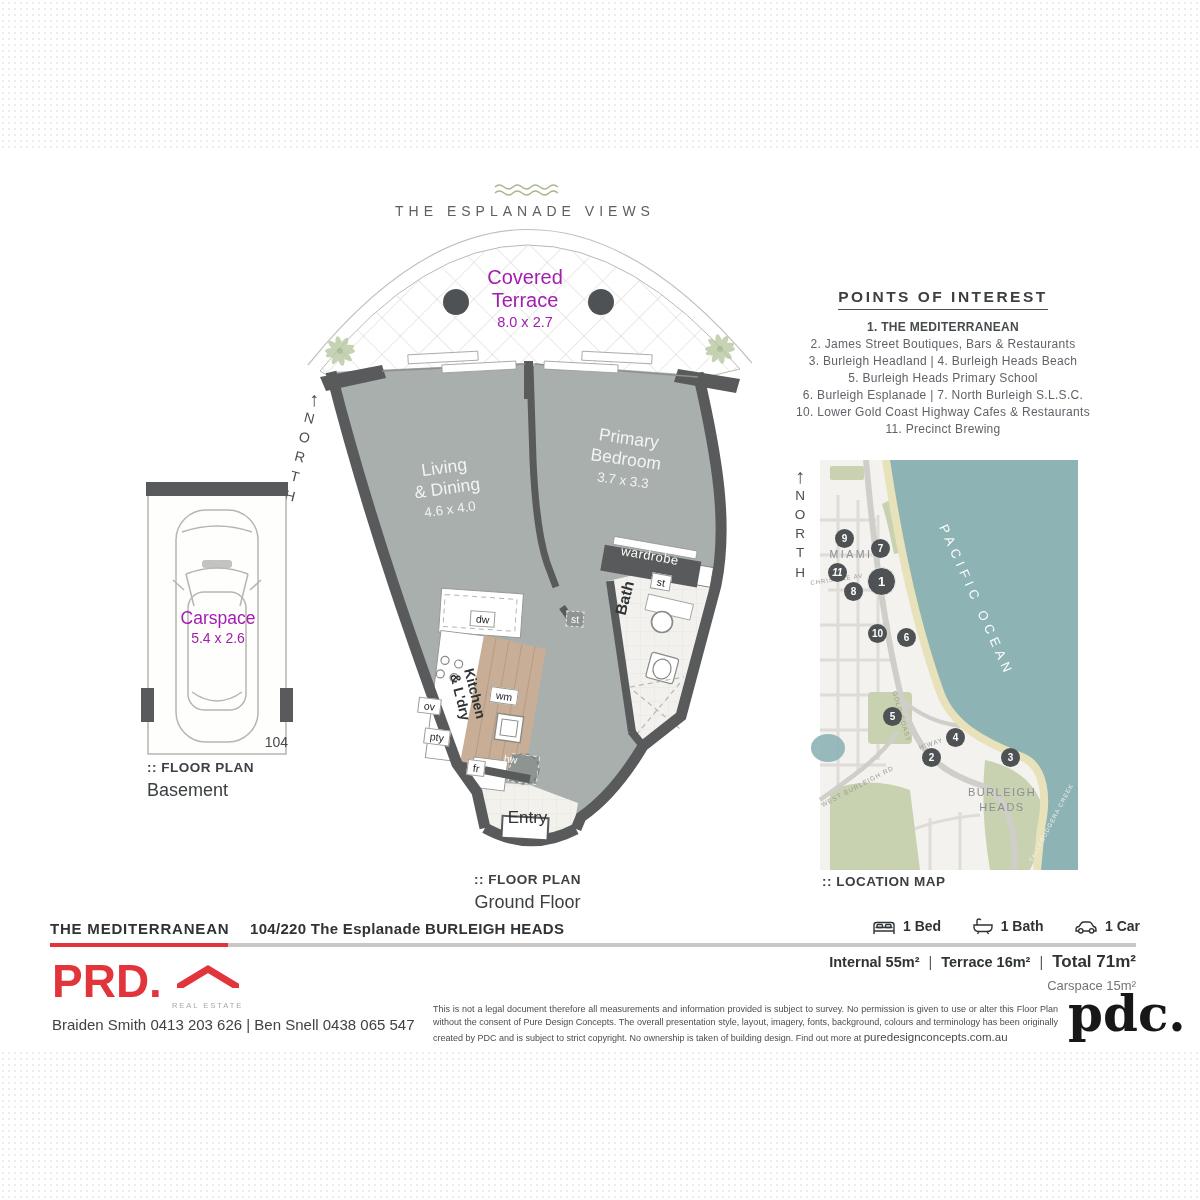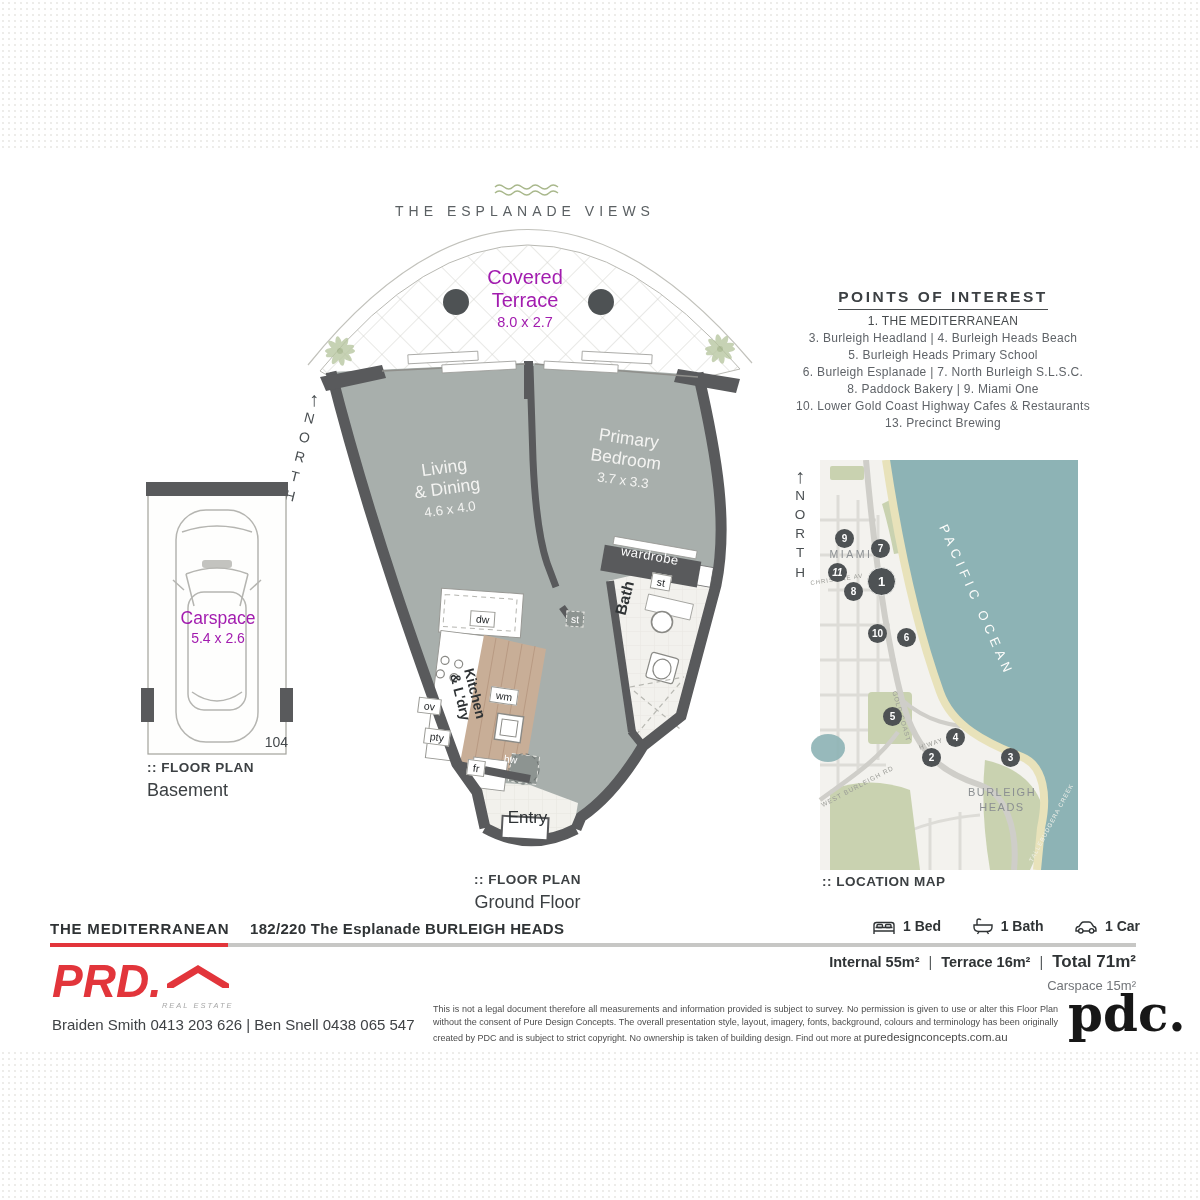--- a/index.html
+++ b/index.html
@@ -25,21 +25,21 @@
   .caption span{font-size:18px;color:#3c4043;}
   .north{display:flex;flex-direction:column;align-items:center;color:#4a4f52;}
   .north .arrow{font-size:20px;line-height:1;font-weight:bold;}
   .north .word{width:16px;word-break:break-all;font-size:14px;line-height:1.42;
                text-align:center;font-weight:500;letter-spacing:0;}
   
   .poi{width:354px;text-align:center;}
   .poi-title{display:inline-block;font-size:15.5px;font-weight:600;letter-spacing:2.5px;
              color:#3c4043;border-bottom:1.5px solid #4a4e50;padding-bottom:3px;}
   .poi-line{font-size:12px;line-height:17px;color:#5f6368;letter-spacing:.3px;}
-  .poi-line.first{font-weight:400;color:#464a4d;margin-top:3px;}
+  .poi-line.first{font-weight:700;color:#464a4d;margin-top:9px;}
   
   .mk{position:absolute;width:19px;height:19px;border-radius:50%;background:#4e5254;
       color:#fff;font-size:10px;font-weight:600;display:flex;align-items:center;
       justify-content:center;}
   .mk-big{width:27px;height:27px;font-size:13px;border:1.5px solid #f2f2ef;}
   .map-lab{position:absolute;color:#8b8f92;letter-spacing:2px;font-weight:500;}
   .street{position:absolute;color:#9a9b96;font-size:6.5px;letter-spacing:1px;
           white-space:nowrap;transform-origin:0 0;}
   
   .hdg{font-size:15px;font-weight:700;color:#2f3335;letter-spacing:.8px;}
@@ -260,26 +260,26 @@
   </div>
   <div class="abs" style="left:248px;top:734px;width:40px;text-align:right;font-size:14px;color:#44494c;">104</div>
   <div class="abs caption" style="left:147px;top:756px;line-height:1.35;">
     <b>:: FLOOR PLAN</b><br>
     <span>Basement</span>
   </div>
 
   <div class="abs poi" style="left:766px;top:288px;">
     <div class="poi-title">POINTS OF INTEREST</div>
     <div class="poi-line first">1. THE MEDITERRANEAN</div>
+    <div class="poi-line">2. James Street Boutiques, Bars &amp; Restaurants</div>
     <div class="poi-line">3. Burleigh Headland  |  4. Burleigh Heads Beach</div>
     <div class="poi-line">5. Burleigh Heads Primary School</div>
     <div class="poi-line">6. Burleigh Esplanade  |  7. North Burleigh S.L.S.C.</div>
-    <div class="poi-line">8. Paddock Bakery  |  9. Miami One</div>
     <div class="poi-line">10. Lower Gold Coast Highway Cafes &amp; Restaurants</div>
-    <div class="poi-line">13. Precinct Brewing</div>
+    <div class="poi-line">11. Precinct Brewing</div>
   </div>
 
   <div class="abs" style="left:790px;top:460px;width:288px;height:410px;">
     <svg width="288" height="410" viewBox="0 0 288 410">
       <rect x="30" y="0" width="258" height="410" fill="#f3f2ee"></rect>
 
       <g stroke="#dddcd7" stroke-width="3" fill="none">
         <path d="M30 60 H86 M30 95 H92 M38 130 H96 M30 165 H100 M30 200 H106 M30 235 H112 M30 270 H102 M30 305 H96 M40 340 H84"></path>
         <path d="M48 35 V345 M68 40 V310 M88 55 V300"></path>
         <path d="M60 410 C90 380 130 360 190 355 M140 410 V358 M170 410 V352"></path>
@@ -332,21 +332,21 @@
 
   <div class="abs north" style="left:792px;top:466px;">
     <div class="arrow">↑</div>
     <div class="word" style="font-size:13.5px;">NORTH</div>
   </div>
   <div class="abs caption" style="left:822px;top:872px;">
     <b>:: LOCATION MAP</b>
   </div>
 
   <div class="abs hdg" style="left:50px;top:920px;">THE MEDITERRANEAN</div>
-  <div class="abs hdg" style="left:250px;top:920px;letter-spacing:.3px;">182/220 The Esplanade BURLEIGH HEADS</div>
+  <div class="abs hdg" style="left:250px;top:920px;letter-spacing:.3px;">104/220 The Esplanade BURLEIGH HEADS</div>
 
   <div class="abs" style="left:872px;top:917px;width:268px;display:flex;justify-content:space-between;">
     <div class="icon-group">
       <svg width="24" height="17" viewBox="0 0 24 17" fill="none" stroke="#2f3335" stroke-width="1.4">
         <path d="M2 13 V7 Q2 4.5 4.5 4.5 H19.5 Q22 4.5 22 7 V13 M2 13 H22 M2 13 V16 M22 13 V16 M3.5 9.5 H20.5"></path>
         <rect x="5" y="6.5" width="5.5" height="3" rx="1"></rect>
         <rect x="13.5" y="6.5" width="5.5" height="3" rx="1"></rect>
       </svg>
       <span>1 Bed</span>
     </div>
@@ -369,21 +369,21 @@
 
   <div class="rule">
     <span class="rule-red"></span>
   </div>
 
   <div class="abs stats" style="left:690px;top:952px;width:446px;text-align:right;">
     <span>Internal 55m²</span><span class="sep">|</span><span>Terrace 16m²</span><span class="sep">|</span><span class="total">Total 71m²</span>
   </div>
   <div class="abs substat" style="left:690px;top:978px;width:446px;text-align:right;">Carspace 15m²</div>
 
-  <div class="abs" style="left:52px;top:958px;display:flex;align-items:flex-start;font-style:italic;">
+  <div class="abs" style="left:52px;top:958px;display:flex;align-items:flex-start;gap:10px;">
     <div class="prd-word">PRD.</div>
     <div style="display:flex;flex-direction:column;align-items:center;padding-top:6px;">
       <svg width="62" height="24" viewBox="0 0 62 24">
         <path d="M3 22 L31 5 L59 22" fill="none" stroke="#e2353b" stroke-width="7" stroke-linecap="square"></path>
       </svg>
       <div class="realestate">REAL ESTATE</div>
     </div>
   </div>
 
   <div class="abs agents" style="left:52px;top:1016px;">Braiden Smith 0413 203 626  |  Ben Snell 0438 065 547</div>

